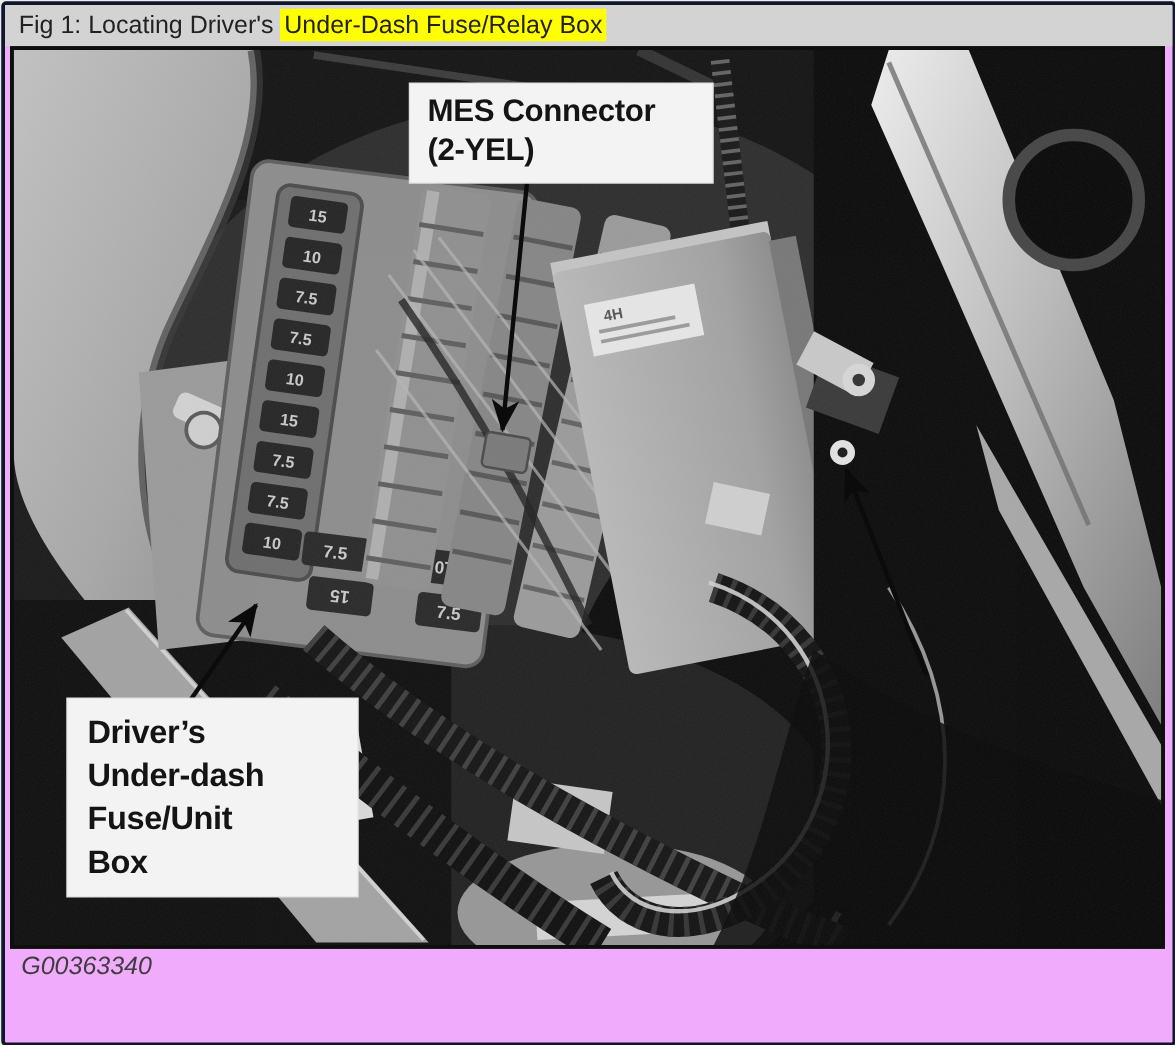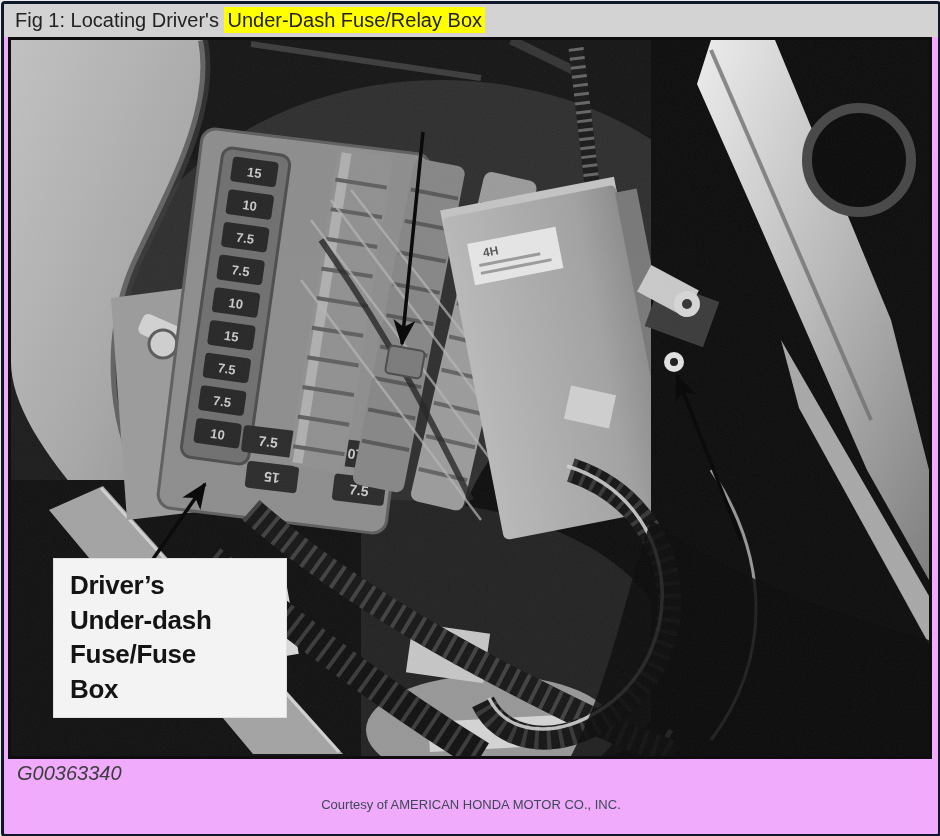--- a/index.html
+++ b/index.html
@@ -178,21 +178,22 @@
 
       <rect x="0" y="0" width="918" height="716" filter="url(#grain)" opacity="0.16"></rect>
 
       <g stroke="#0b0b0b" stroke-width="3.5" fill="none">
         <path d="M412,92 L391,304" marker-end="url(#ah)"></path>
         <path d="M140,522 L194,444" marker-end="url(#ah)"></path>
         <path d="M730,500 L666,336" marker-end="url(#ah)"></path>
       </g>
     </svg>
 
+    <div class="callout mes">MES Connector
+(2-YEL)</div>
     <div class="callout fusebox">Driver’s
 Under-dash
-Fuse/Fuse
+Fuse/Unit
 Box</div>
   </div>
 
   <div class="figure-id">G00363340</div>
-  <div class="courtesy">Courtesy of AMERICAN HONDA MOTOR CO., INC.</div>
 </div>
 
 </body></html>

